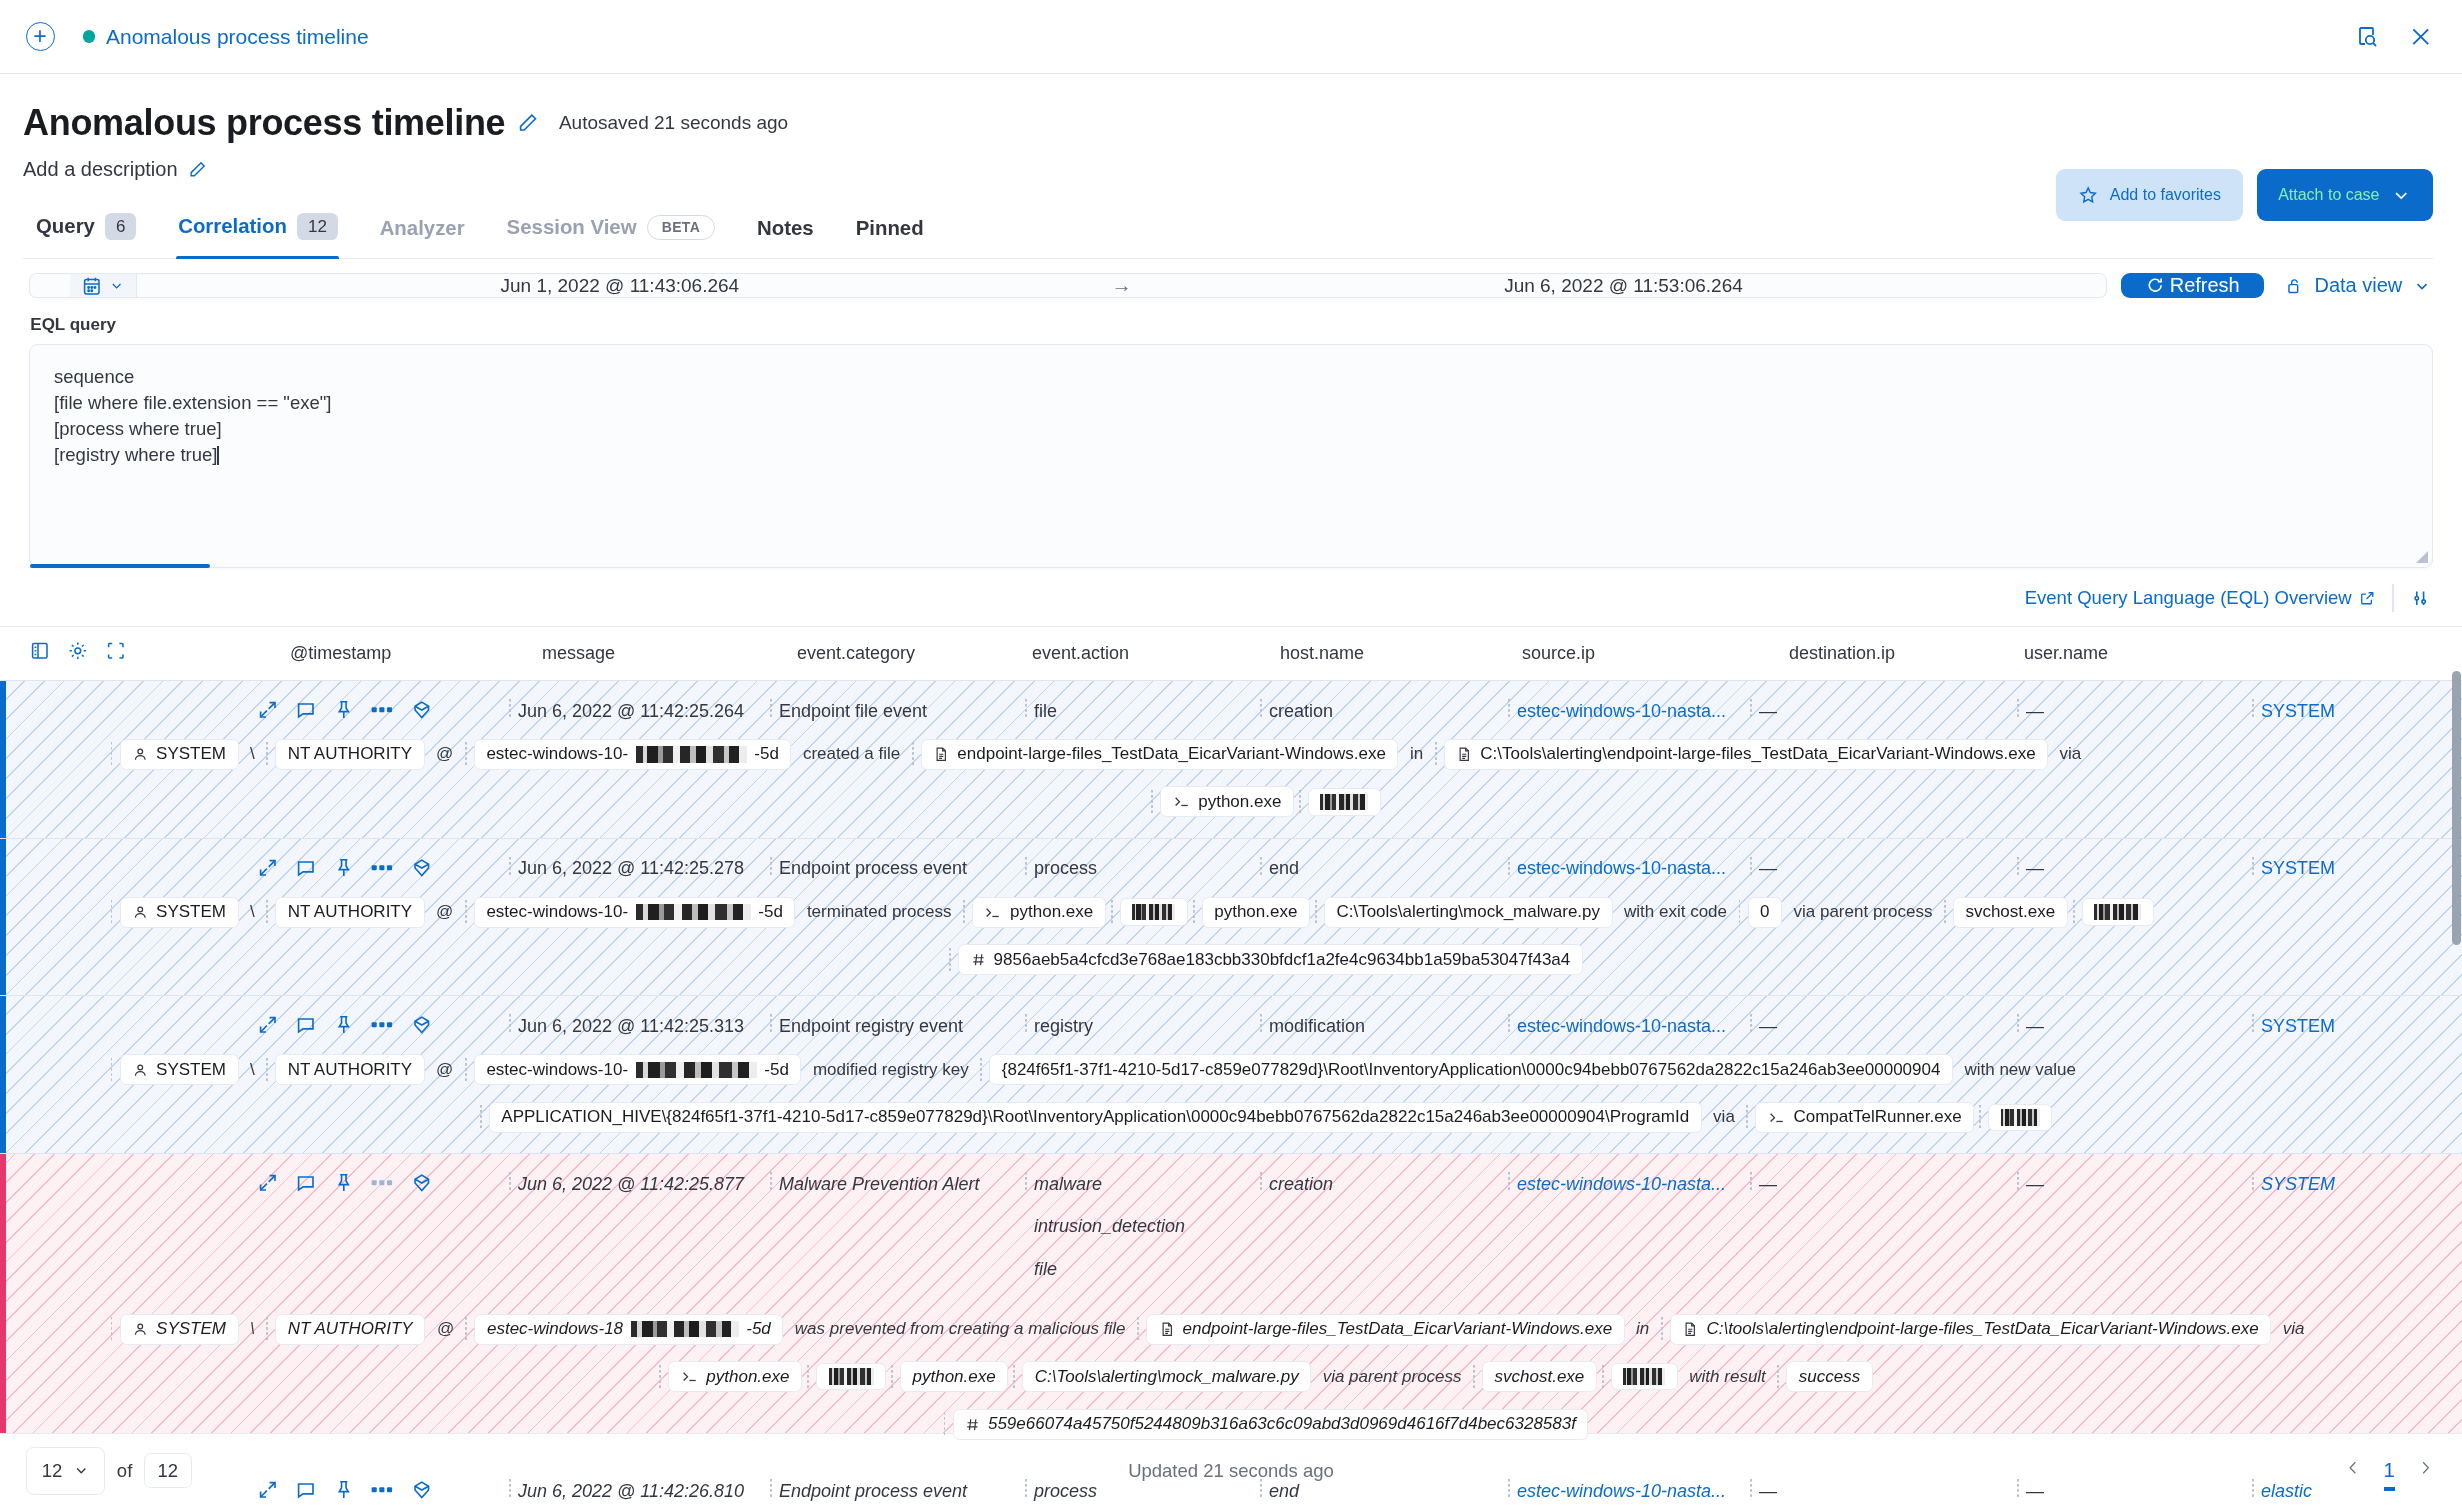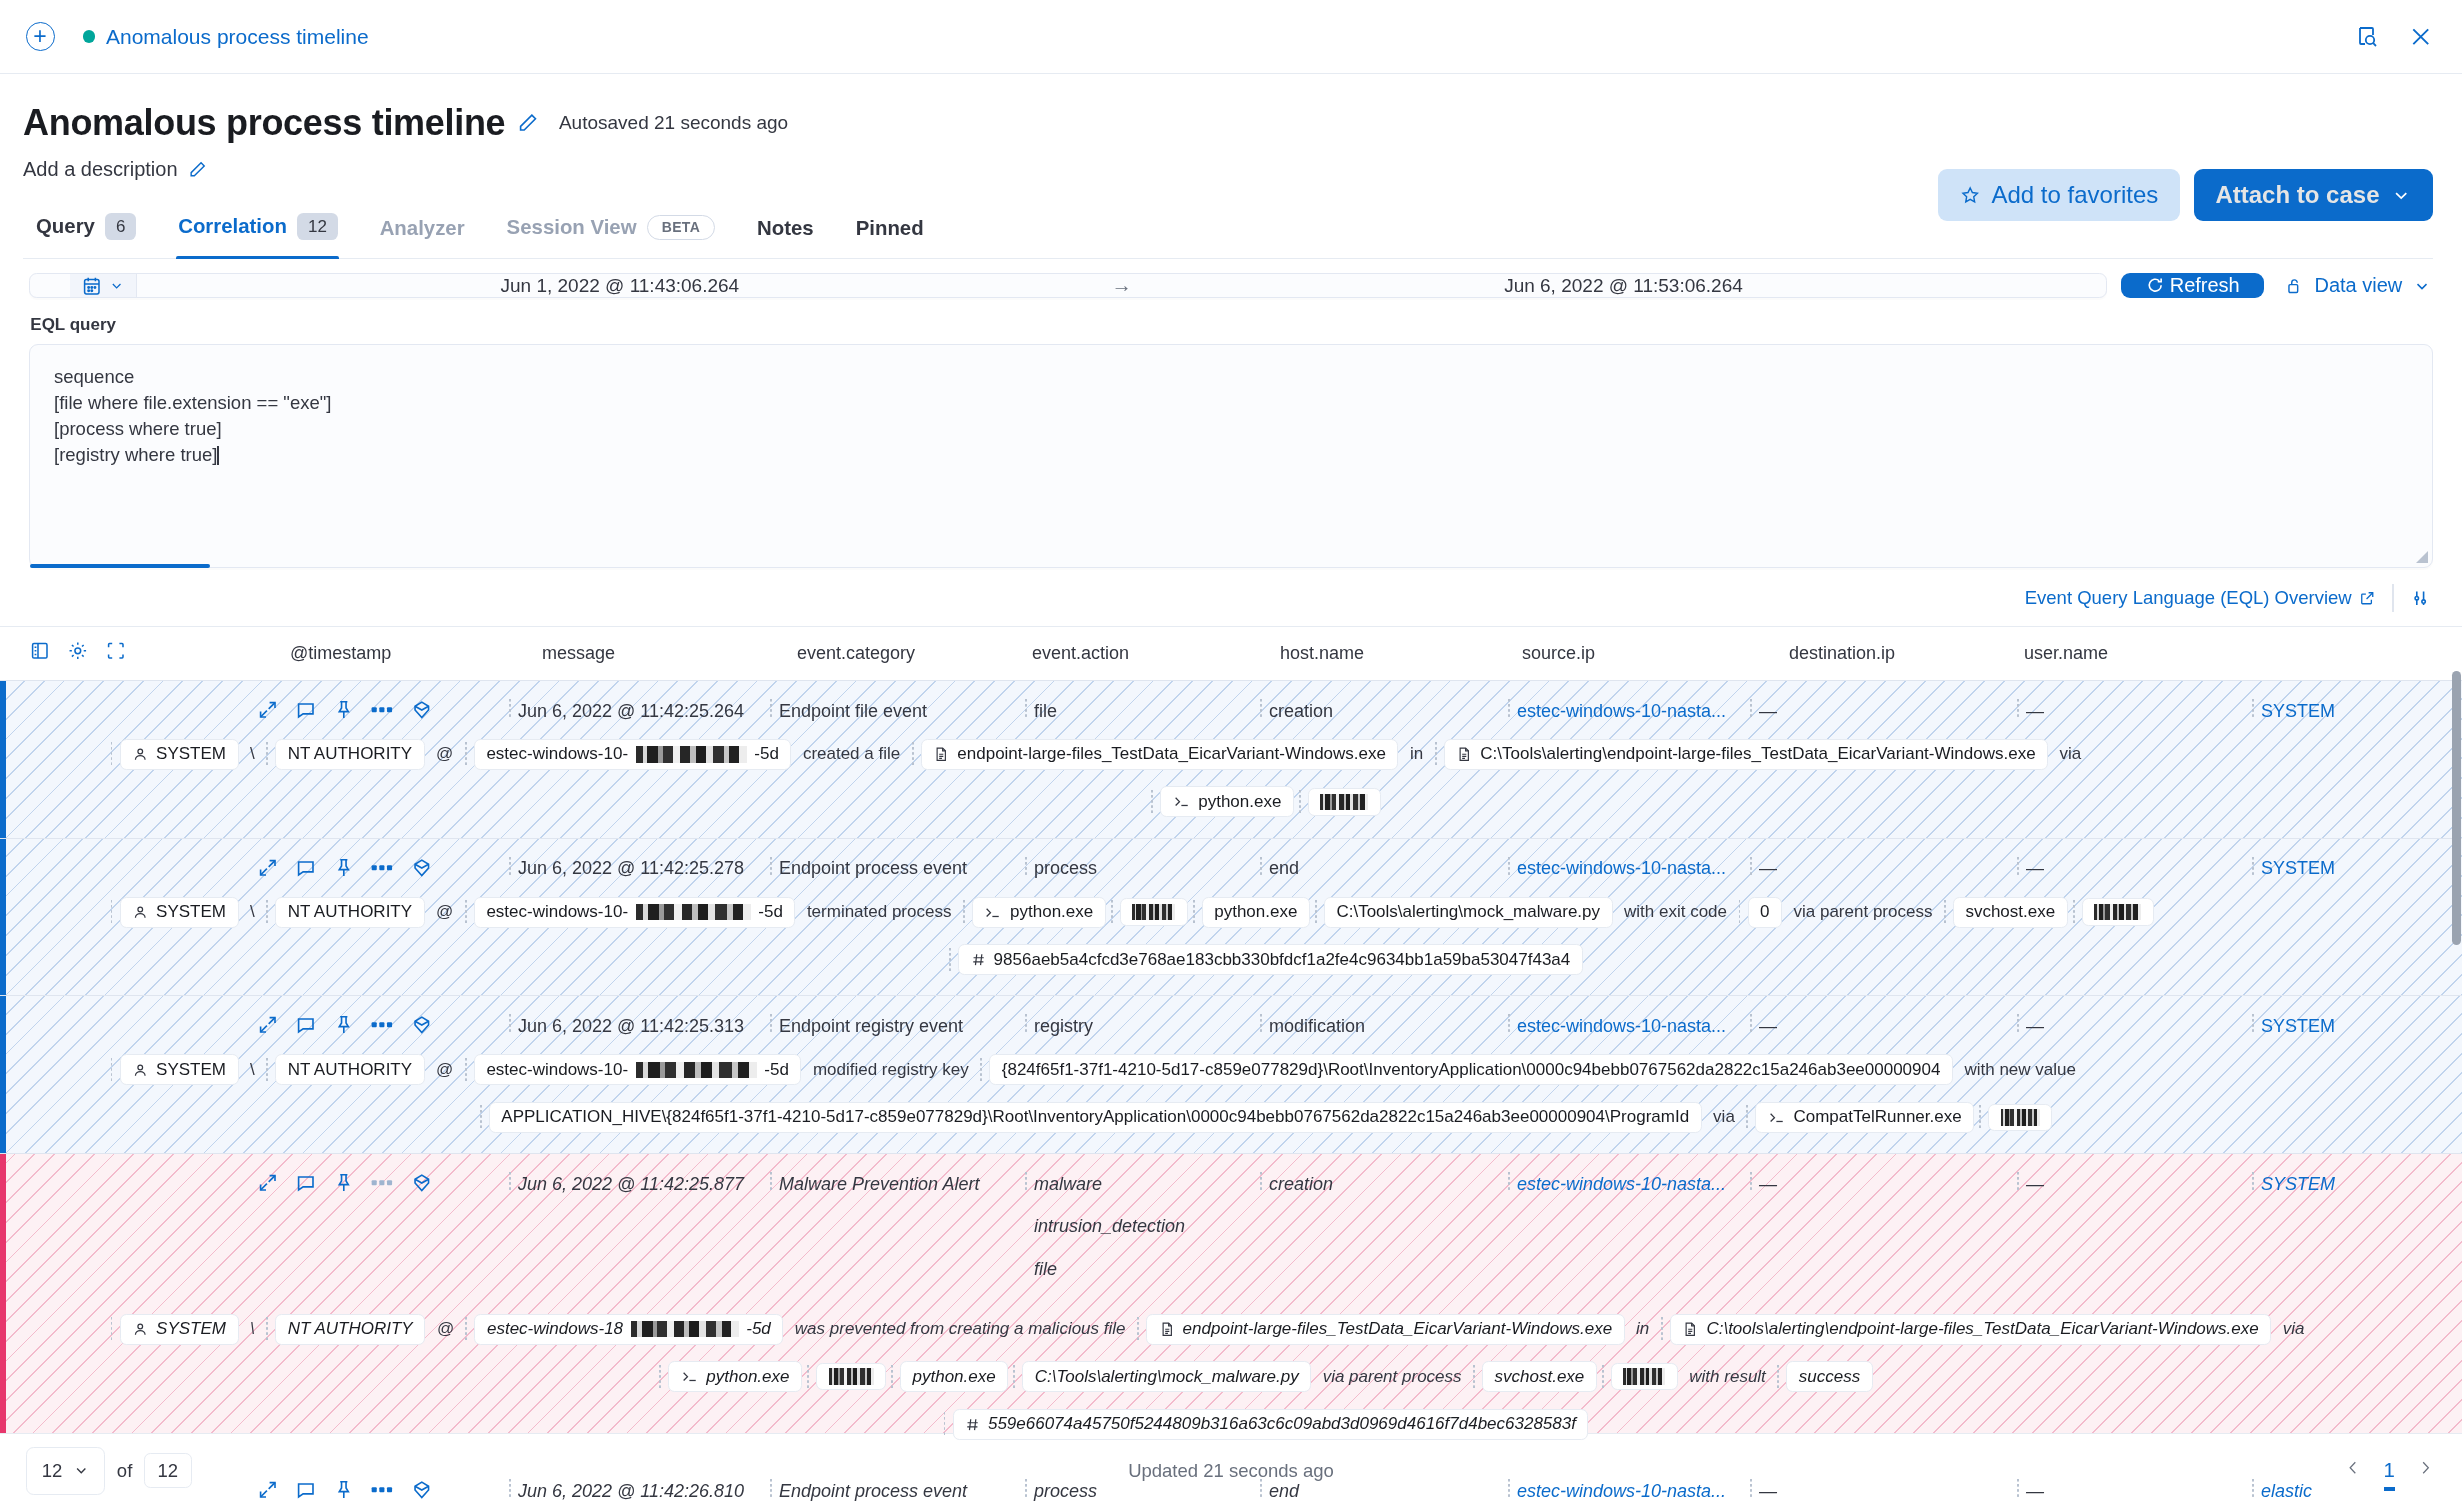--- a/index.html
+++ b/index.html
@@ -37,26 +37,26 @@
   .header { padding: 28px 29px 0 23px; position: relative; }
   .title-row { display:flex; align-items:center; gap: 11.5px; }
   .big-title { font-size: 36px; font-weight: 700; color: #1a1c21; letter-spacing:-0.3px; }
   .pencil { color:#0b6bcb; cursor:pointer; display:inline-flex; }
   .autosaved { font-size: 19px; color: #343741; margin-left: 9px; }
   .desc-row { display:flex; align-items:center; gap: 10.2px; margin-top: 14px; }
   .desc-text { font-size: 20px; color: #343741; }
 
   .header-actions { position:absolute; right:29px; top: 95px; display:flex; gap: 14px; }
   .btn {
-    display:flex; align-items:center; gap: 11.5px; font-size: 24px;
+    display:flex; align-items:center; gap: 11.5px; font-size: 16px;
     border-radius: 9px; padding: 0 21.6px; height: 52px; cursor:pointer;
     font-weight: 400; border: none; white-space: nowrap;
   }
   .btn-fav { background:#cfe3f8; color:#0b6bcb; }
-  .btn-case { background:#0b6bcb; color:#e5e5e5;font-weight:bold; }
+  .btn-case { background:#0b6bcb; color:#86efac; }
 
   
   .tabs { display:flex; align-items:flex-end; gap: 0; padding: 0 0 0 0; margin-top: 32px;
           border-bottom: 1.3px solid #e6ebf2; position:relative; }
   .tab {
     display:flex; align-items:center; gap:10.2px; padding: 0 20.4px 18px 0;
     font-size: 20.4px; font-weight: 700; cursor:pointer; position:relative;
     margin-right: 21.6px;
   }
   .tab:first-child { margin-left: 13px; }

